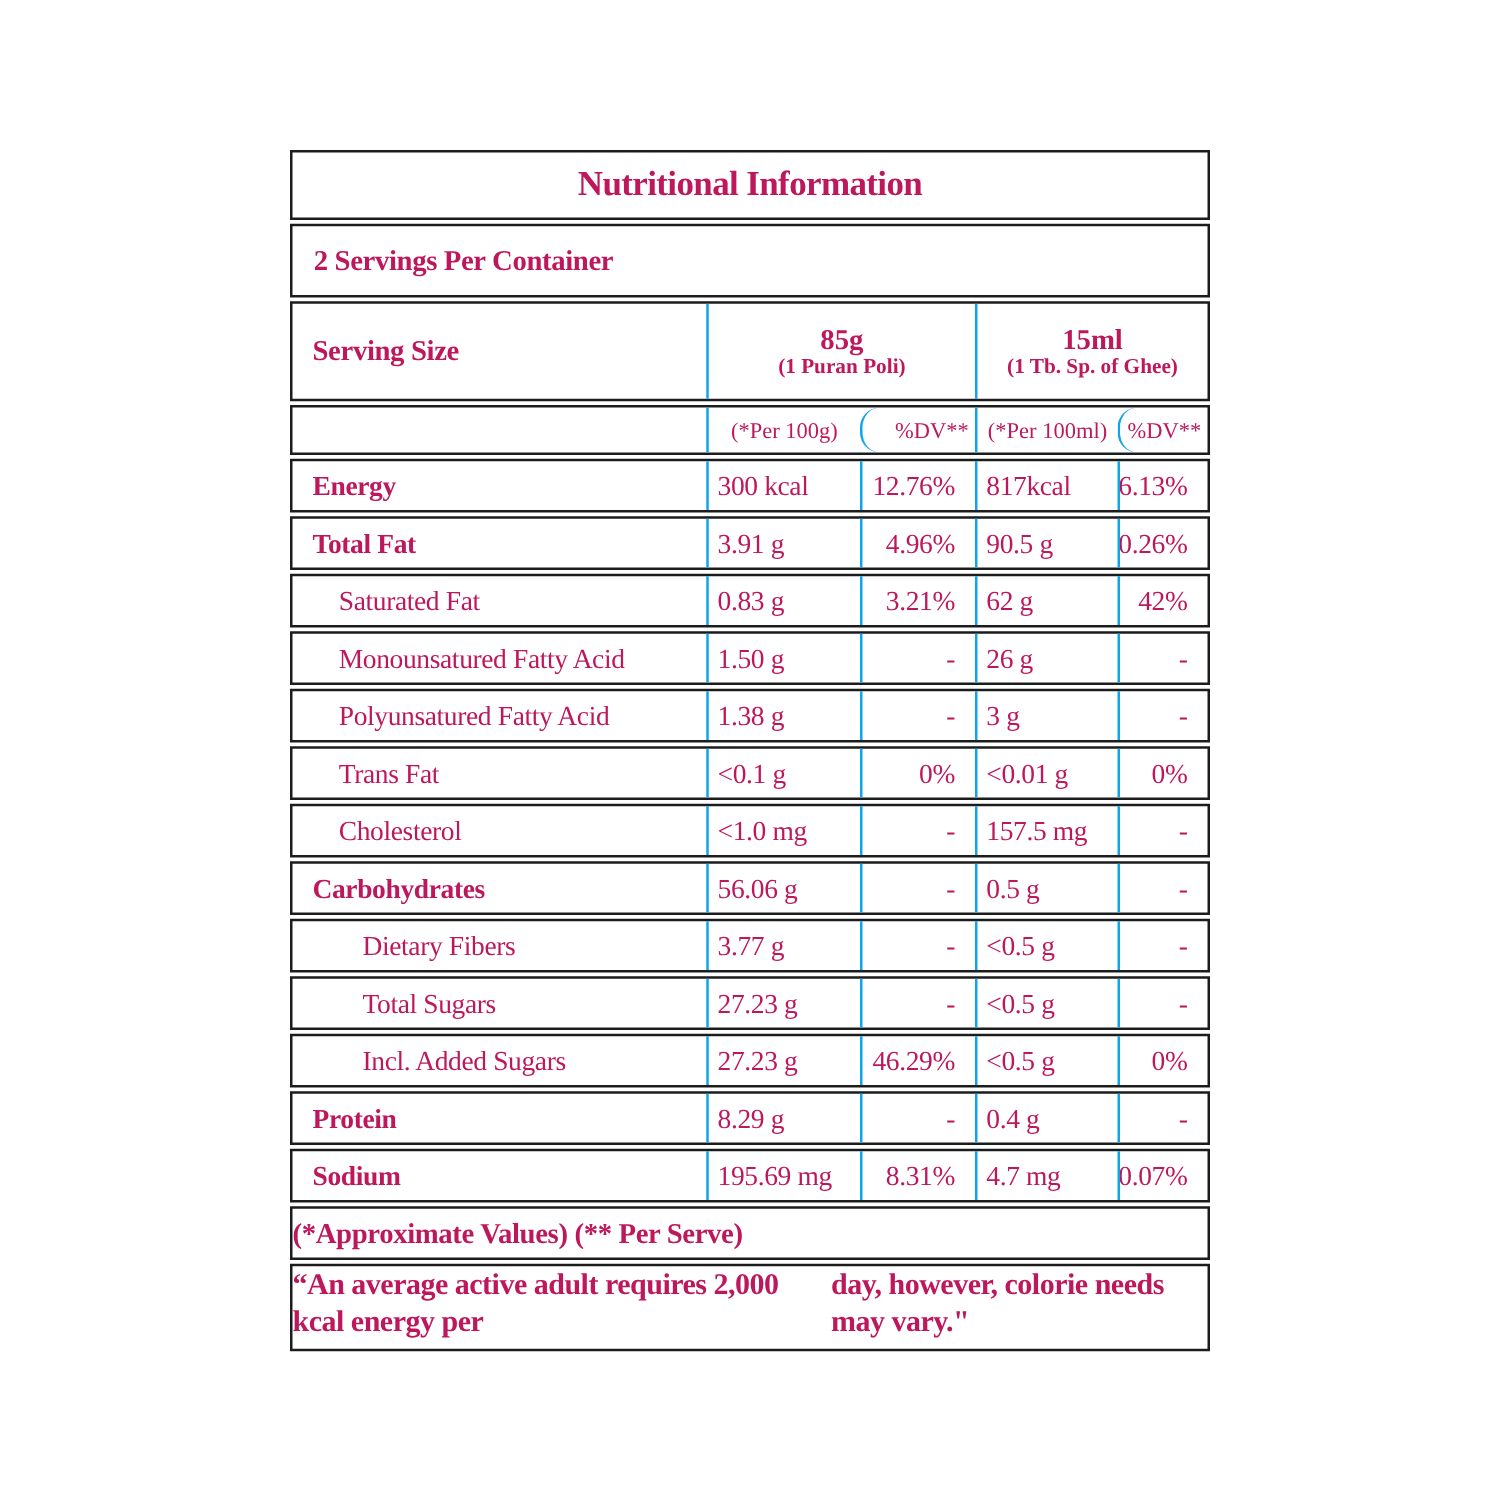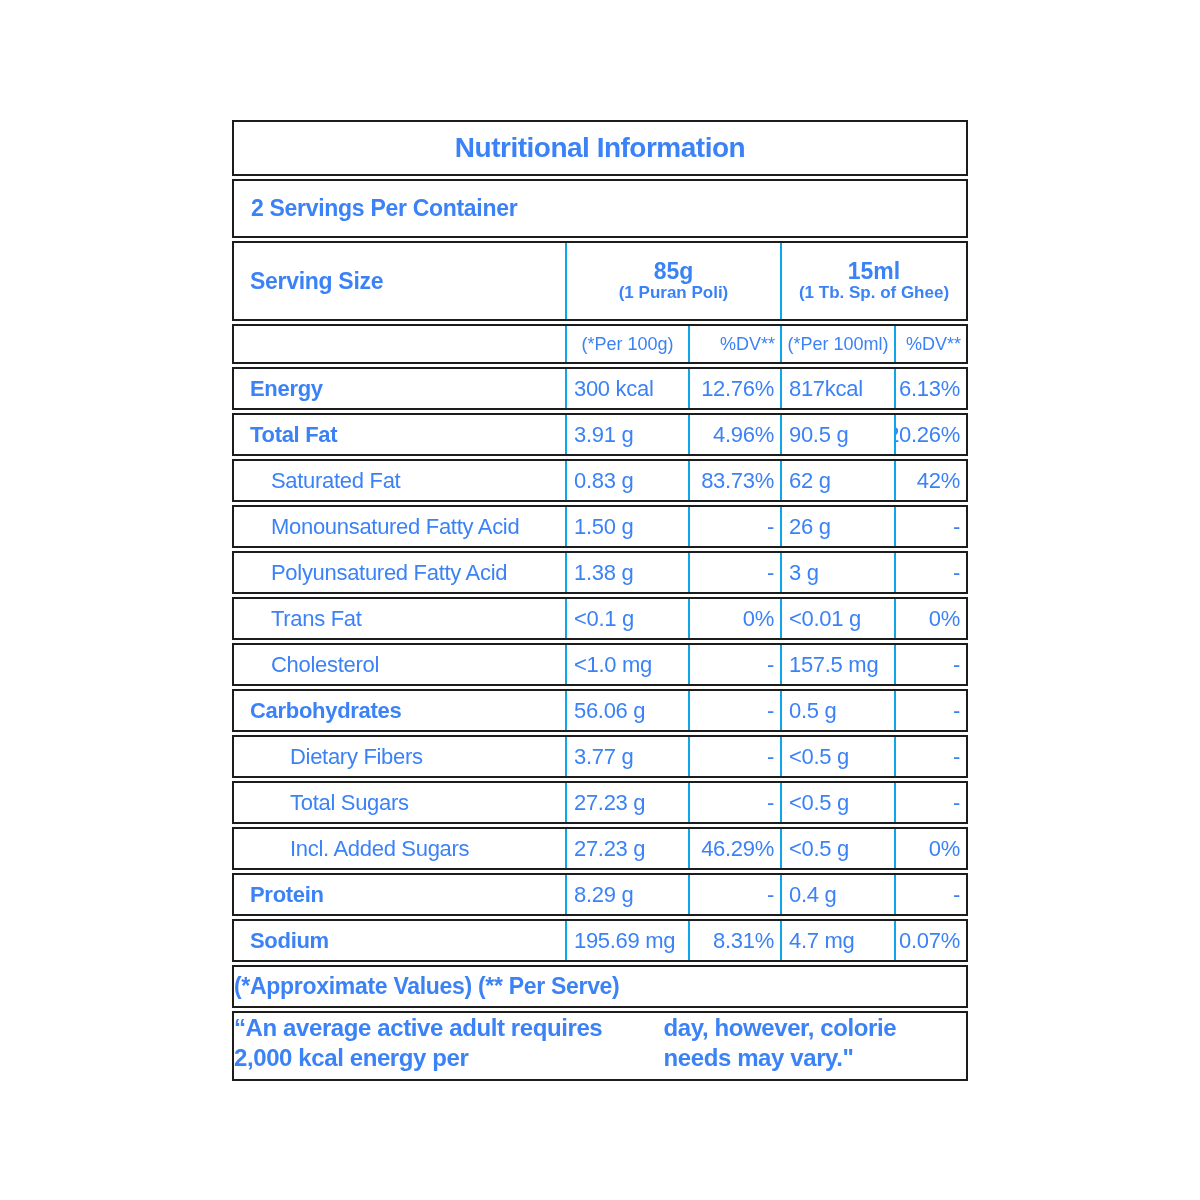--- a/index.html
+++ b/index.html
@@ -2,22 +2,22 @@
 <html><head>
 <meta charset="utf-8">
 <style>
   * { margin: 0; padding: 0; box-sizing: border-box; }
   html, body { background: #ffffff; }
   .sheet {
     position: relative;
     width: 1200px;
     height: 1200px;
     background: #ffffff;
-    font-family: Liberation Sans, sans-serif;
-    color: #3b82f6;
+    font-family: Liberation Serif, serif;
+    color: #be185d;
   }
   .label-table {
     position: absolute;
     left: 232px;
     top: 120px;
     width: 736px;
     display: flex;
     flex-direction: column;
     gap: 3px;
   }
@@ -67,23 +67,23 @@
     align-items: center;
     overflow: hidden;
     white-space: nowrap;
   }
   .cell + .cell { border-left: 2px solid #0ea5e9; }
   .label-cell { padding-left: 16px; }
   .label-cell.indent-1 { padding-left: 37px; }
   .label-cell.indent-2 { padding-left: 56px; }
   .label-cell.bold { font-weight: bold; }
   .val-cell { padding-left: 7px; }
-  .dv-cell { justify-content: flex-end; padding-right: 6px; }
+  .dv-cell { justify-content: flex-end; padding-right: 16px; }
   .hdr-center { justify-content: center; padding: 0 2px; }
-  .hdr-right { justify-content: flex-end; padding-right: 5px; }
+  .hdr-right { justify-content: flex-end; padding-right: 5px; border-radius: 16px; }
   .serving-label-cell {
     padding-left: 16px;
     font-size: 23px;
     font-weight: bold;
     letter-spacing: -0.3px;
   }
   .serving-col {
     flex-direction: column;
     justify-content: center;
     font-weight: bold;
@@ -156,21 +156,21 @@
     <div class="cell label-cell indent-0 bold">Total Fat</div>
     <div class="cell val-cell">3.91 g</div>
     <div class="cell dv-cell">4.96%</div>
     <div class="cell val-cell">90.5 g</div>
     <div class="cell dv-cell">20.26%</div>
   </div>
 
   <div class="box row">
     <div class="cell label-cell indent-1">Saturated Fat</div>
     <div class="cell val-cell">0.83 g</div>
-    <div class="cell dv-cell">83.73%</div>
+    <div class="cell dv-cell">3.21%</div>
     <div class="cell val-cell">62 g</div>
     <div class="cell dv-cell">42%</div>
   </div>
 
   <div class="box row">
     <div class="cell label-cell indent-1">Monounsatured Fatty Acid</div>
     <div class="cell val-cell">1.50 g</div>
     <div class="cell dv-cell">-</div>
     <div class="cell val-cell">26 g</div>
     <div class="cell dv-cell">-</div>

